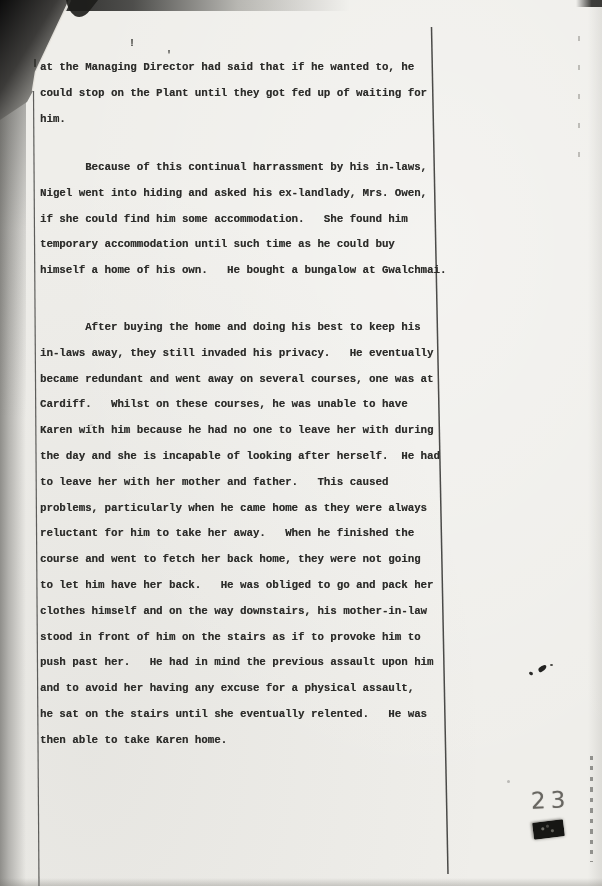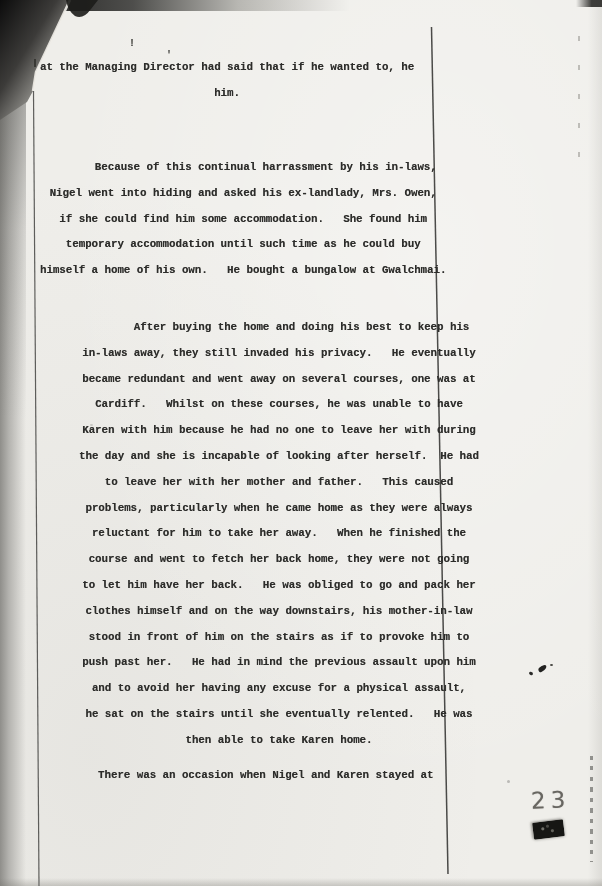--- a/index.html
+++ b/index.html
@@ -29,24 +29,24 @@
     background:linear-gradient(90deg,rgba(12,12,12,0.95),rgba(38,38,36,0.8) 38%,rgba(115,114,108,0.45) 68%,rgba(200,199,193,0) 100%);
   }
   .top-right-dark{
     position:absolute;right:0;top:0;width:26px;height:7px;
     background:linear-gradient(90deg,rgba(40,40,38,0) 0,rgba(30,30,28,0.85) 60%);
   }
   
   .overlay{position:absolute;left:0;top:0;}
   
   .textlayer{position:absolute;left:40px;top:0;width:440px;color:#2c2c2a;}
-  .para{position:absolute;left:0;white-space:pre;text-align:center;}
+  .para{position:absolute;left:0;white-space:pre;}
   .para-1{top:55px;}
   .para-2{top:155px;}
-  .para-3{top:315px;margin-left:39px;}
+  .para-3{top:315px;}
   .para-4{top:763px;}
   .tline{
     font-size:10.75px;line-height:25.8px;font-weight:600;letter-spacing:0;
     text-shadow:0.2px 0.3px 0.5px rgba(44,44,40,0.55);
   }
   
   .stray{position:absolute;color:#383834;font-size:10px;font-weight:600;}
   .stray-1{left:129px;top:38px;transform:scaleY(1.1);}
   .stray-2{left:166px;top:50px;}
   .partial-char{position:absolute;left:34px;top:59px;width:2px;height:8px;background:rgba(44,44,40,0.75);}
@@ -104,24 +104,24 @@
       </linearGradient>
     </defs>
     <polygon points="0,0 70,0 36,72 33,91 27,102 0,120" fill="url(#cornerGrad)"></polygon>
     <polyline points="70,0 36,72 33,91" fill="none" stroke="#efede8" stroke-width="2.5" opacity="0.9"></polyline>
     <path d="M66,0 L98,0 L91,9 Q83,20 75,16 Q68,11 66,0 Z" fill="#1c1c1a" opacity="0.9"></path>
     <line x1="33.5" y1="91" x2="39" y2="886" stroke="#3a3a38" stroke-width="1.2" opacity="0.8"></line>
     <line x1="431.5" y1="27" x2="448" y2="874" stroke="#2e2e2c" stroke-width="1.5" opacity="0.85"></line>
   </svg>
 
   <div class="textlayer">
-    <div class="para para-1"><div class="tline">at the Managing Director had said that if he wanted to, he</div><div class="tline">him.</div></div>
+    <div class="para para-1"><div class="tline">at the Managing Director had said that if he wanted to, he</div><div class="tline">could stop on the Plant until they got fed up of waiting for</div><div class="tline">him.</div></div>
     <div class="para para-2"><div class="tline">       Because of this continual harrassment by his in-laws,</div><div class="tline">Nigel went into hiding and asked his ex-landlady, Mrs. Owen,</div><div class="tline">if she could find him some accommodation.   She found him</div><div class="tline">temporary accommodation until such time as he could buy</div><div class="tline">himself a home of his own.   He bought a bungalow at Gwalchmai.</div></div>
     <div class="para para-3"><div class="tline">       After buying the home and doing his best to keep his</div><div class="tline">in-laws away, they still invaded his privacy.   He eventually</div><div class="tline">became redundant and went away on several courses, one was at</div><div class="tline">Cardiff.   Whilst on these courses, he was unable to have</div><div class="tline">Karen with him because he had no one to leave her with during</div><div class="tline">the day and she is incapable of looking after herself.  He had</div><div class="tline">to leave her with her mother and father.   This caused</div><div class="tline">problems, particularly when he came home as they were always</div><div class="tline">reluctant for him to take her away.   When he finished the</div><div class="tline">course and went to fetch her back home, they were not going</div><div class="tline">to let him have her back.   He was obliged to go and pack her</div><div class="tline">clothes himself and on the way downstairs, his mother-in-law</div><div class="tline">stood in front of him on the stairs as if to provoke him to</div><div class="tline">push past her.   He had in mind the previous assault upon him</div><div class="tline">and to avoid her having any excuse for a physical assault,</div><div class="tline">he sat on the stairs until she eventually relented.   He was</div><div class="tline">then able to take Karen home.</div></div>
-    <div class="para para-4"><div class="tline">         There was an occasion when Nigel and Karen stayed at</div></div>
+    <div class="para para-4"></div>
   </div>
 
   <span class="stray stray-1">!</span>
   <span class="stray stray-2">'</span>
   <div class="partial-char"></div>
 
   <div class="page-number">23</div>
   <div class="black-stamp"></div>
 
   <div class="ink-blot">

